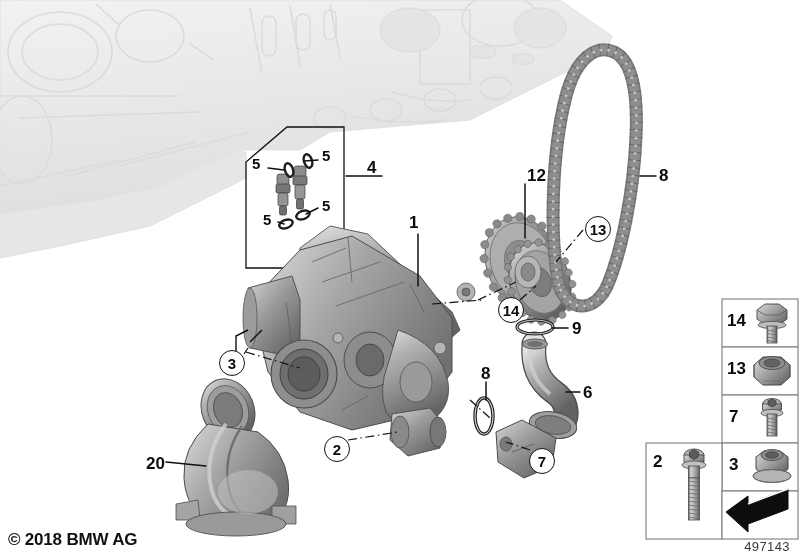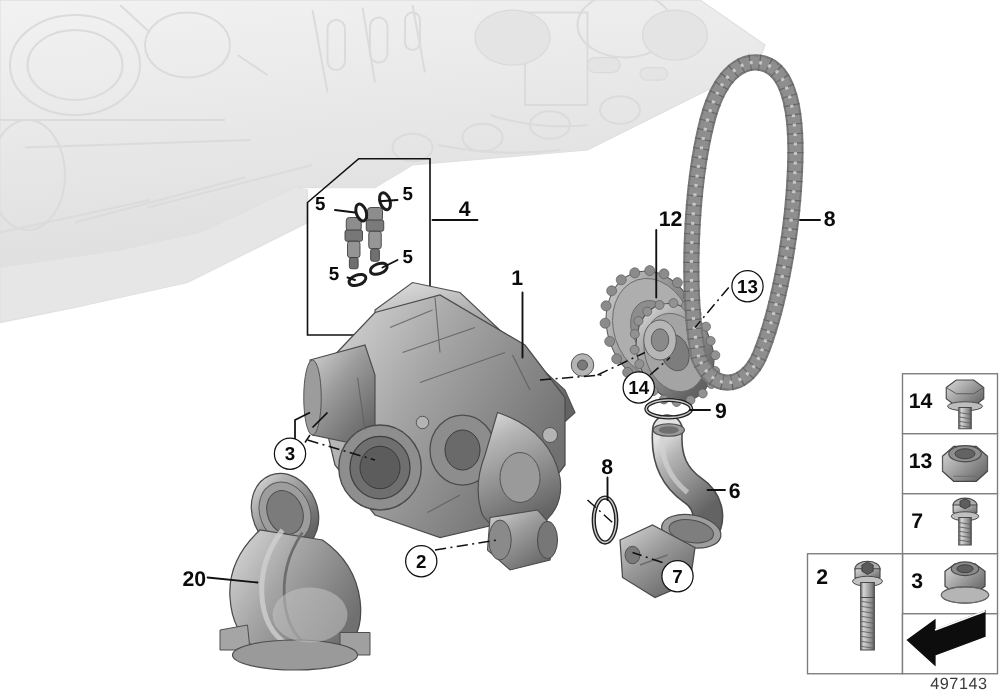--- a/index.html
+++ b/index.html
@@ -529,15 +529,16 @@
   <div class="lbl" style="left:146px; top:455px;">20</div>
   <div class="lbl" style="left:659px; top:167px;">8</div>
   <div class="lbl" style="left:516px; top:167px;margin-left:11px;">12</div>
 
   <div class="clbl" style="left:324px; top:436px;">2</div>
   <div class="clbl" style="left:219px; top:350px;">3</div>
   <div class="clbl" style="left:529px; top:448px;">7</div>
   <div class="clbl" style="left:585px; top:216px;">13</div>
   <div class="clbl" style="left:498px; top:297px;">14</div>
 
+  <div class="copyright">© 2018 BMW AG</div>
   <div class="refno">497143</div>
 
 </div>
 
 </body></html>

